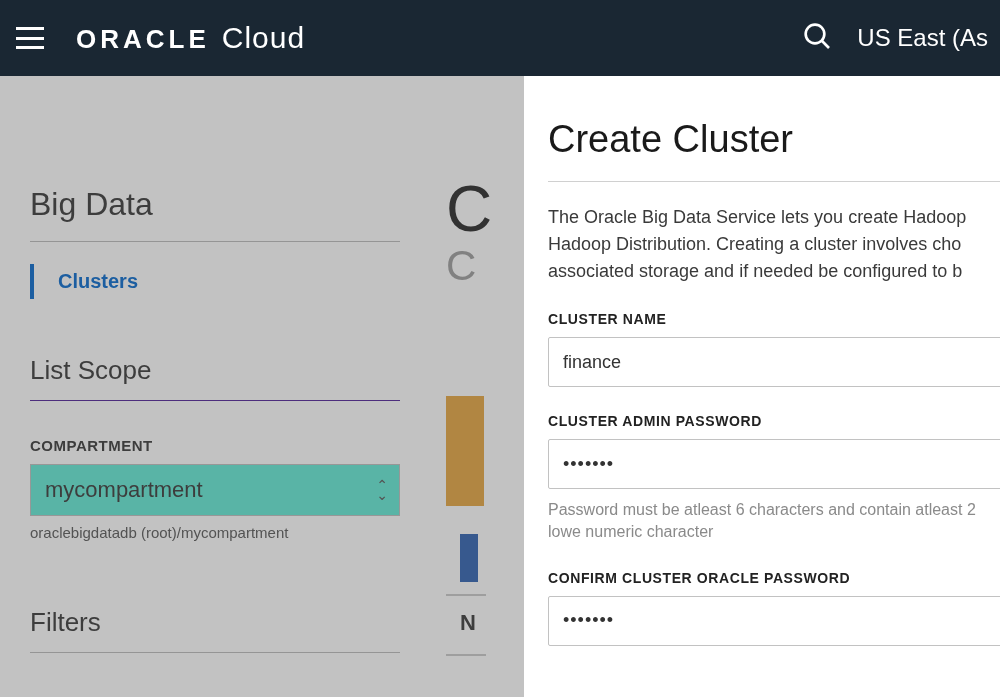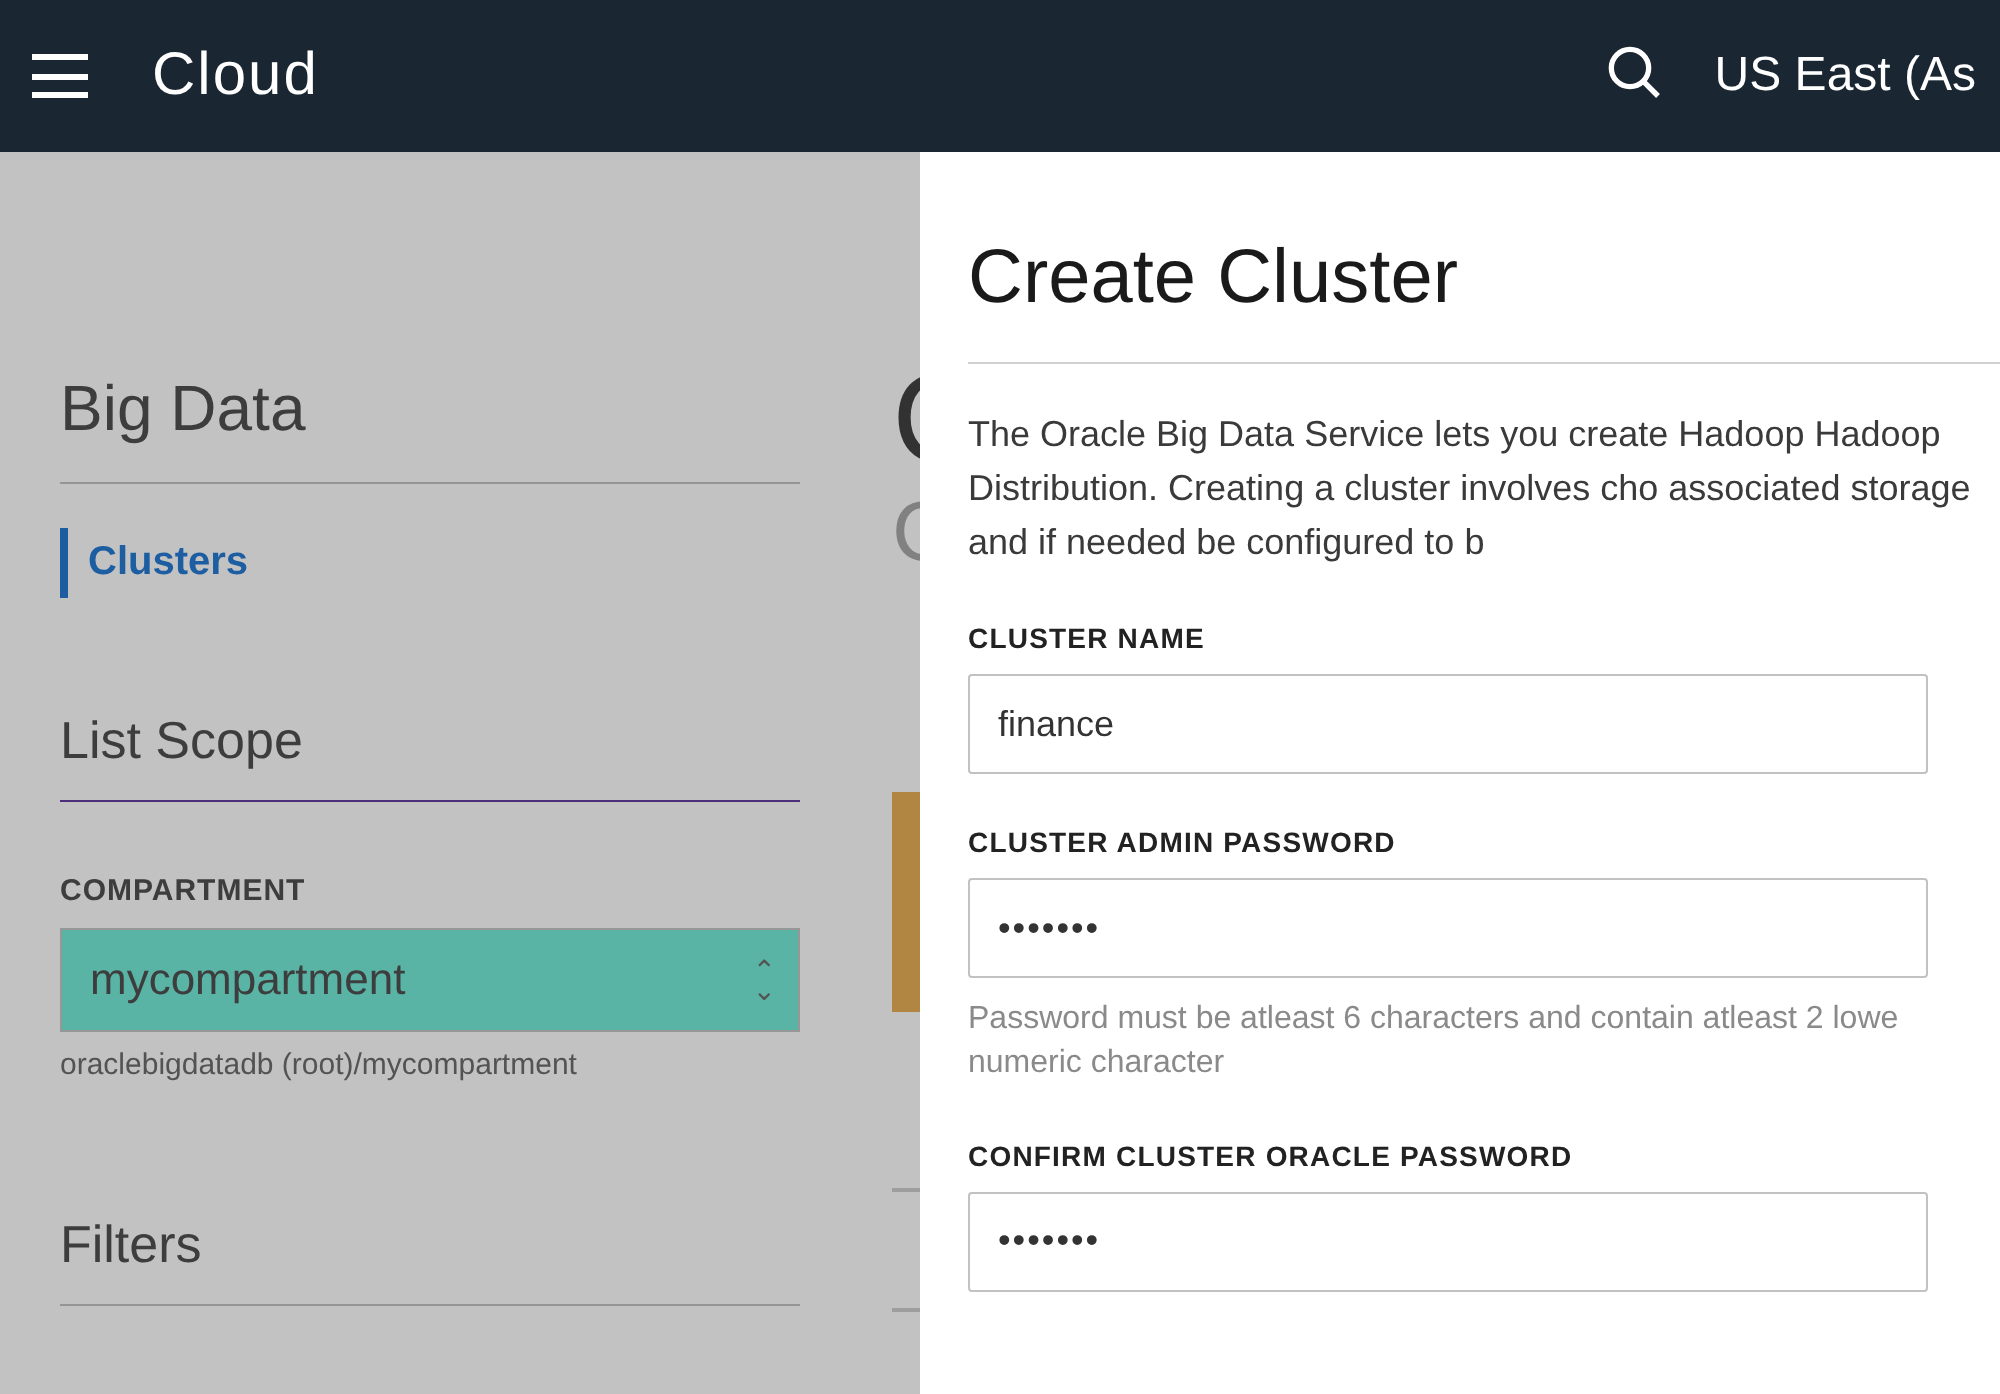--- a/index.html
+++ b/index.html
@@ -20,21 +20,21 @@
   .header-right { margin-left: auto; display: flex; align-items: center; gap: 24px; }
   .search-icon svg { stroke: #fff; }
   .region { font-size: 24px; white-space: nowrap; }
 
   
   .main { position: absolute; top: 76px; left: 0; right: 0; bottom: 0; background: #fff; }
 
   .sidebar { position: absolute; left: 30px; top: 110px; width: 370px; }
   .svc-title { font-size: 32px; font-weight: 300; color: #333; padding-bottom: 18px; border-bottom: 1px solid #bbb; }
   .nav-list { margin-top: 22px; }
-  .nav-item { font-size: 20px; font-weight: 700; color: #0066cc; padding: 6px 0 6px 10px; border-left: 4px solid #0066cc; }
+  .nav-item { font-size: 20px; font-weight: 700; color: #0066cc; padding: 6px 0 6px 24px; border-left: 4px solid #0066cc; }
   .list-scope { margin-top: 56px; font-size: 26px; font-weight: 300; color: #333; padding-bottom: 14px; border-bottom: 1px solid #4c1d95; }
   .field-label { margin-top: 36px; font-size: 15px; letter-spacing: 0.5px; color: #333; font-weight: 600; }
   .select-wrap { position: relative; margin-top: 10px; }
   .select { width: 100%; height: 52px; border: 1px solid #bdbdbd; background: #5eead4; padding: 0 40px 0 14px; font-size: 22px; color: #333; appearance: none; -webkit-appearance: none; }
   .select-chevrons { position: absolute; right: 12px; top: 50%; transform: translateY(-50%); font-size: 14px; line-height: 10px; color: #555; display: flex; flex-direction: column; }
   .helper-path { margin-top: 8px; font-size: 15px; color: #555; }
   .filters-title { margin-top: 66px; font-size: 26px; font-weight: 300; color: #333; padding-bottom: 14px; border-bottom: 1px solid #bbb; }
 
   .content-peek { position: absolute; left: 446px; top: 96px; }
   .peek-big { font-size: 64px; font-weight: 300; color: #222; }
@@ -43,39 +43,40 @@
   .blue-strip { position: absolute; left: 460px; top: 458px; width: 18px; height: 48px; background: #2a5fb0; }
   .row-line { position: absolute; left: 446px; width: 40px; border-top: 2px solid #c8c8c8; }
   .row-line.l1 { top: 518px; }
   .row-line.l2 { top: 578px; }
   .row-N { position: absolute; left: 460px; top: 534px; font-size: 22px; font-weight: 600; color: #333; }
 
   
   .dim { position: absolute; top: 76px; left: 0; right: 0; bottom: 0; background: rgba(80,80,80,0.35); }
 
   
-  .panel { position: absolute; top: 76px; right: 0; bottom: 0; width: 540px; background: #fff; padding: 42px 0 0 24px; overflow: hidden; }
+  .panel { position: absolute; top: 76px; right: 0; bottom: 0; width: 476px; background: #fff; padding: 42px 0 0 24px; overflow: hidden; }
   .panel-title { font-size: 38px; font-weight: 400; color: #1a1a1a; padding-bottom: 20px; border-bottom: 1px solid #d0d0d0; margin-right: 0; }
   .panel-desc { margin-top: 22px; font-size: 18px; line-height: 1.5; color: #3a3a3a; }
   .form-label { margin-top: 26px; font-size: 14px; letter-spacing: 0.6px; font-weight: 700; color: #222; }
   .form-input { margin-top: 10px; width: 480px; height: 50px; border: 1px solid #c2c2c2; border-radius: 2px; padding: 0 14px; font-size: 18px; color: #333; }
   .form-input::placeholder { color: #999; }
   .form-help { margin-top: 10px; font-size: 16px; color: #8a8a8a; line-height: 1.4; }
   .pwd-dots { letter-spacing: 1px; }
 </style>
 </head>
 <body>
 
 <div class="header">
   <div class="hamburger">
     <span></span>
       <span></span>
       <span></span>
   </div>
   <div class="brand">
+    <span class="brand-logo">ORACLE</span>
     <span class="brand-sub">Cloud</span>
   </div>
   <div class="header-right">
     <span class="search-icon">
       <svg width="32" height="32" viewBox="0 0 24 24" fill="none" stroke-width="2">
         <circle cx="10.5" cy="10.5" r="7"></circle>
           <line x1="21" y1="21" x2="15.8" y2="15.8"></line>
       </svg>
     </span>
     <span class="region">US East (As</span>

